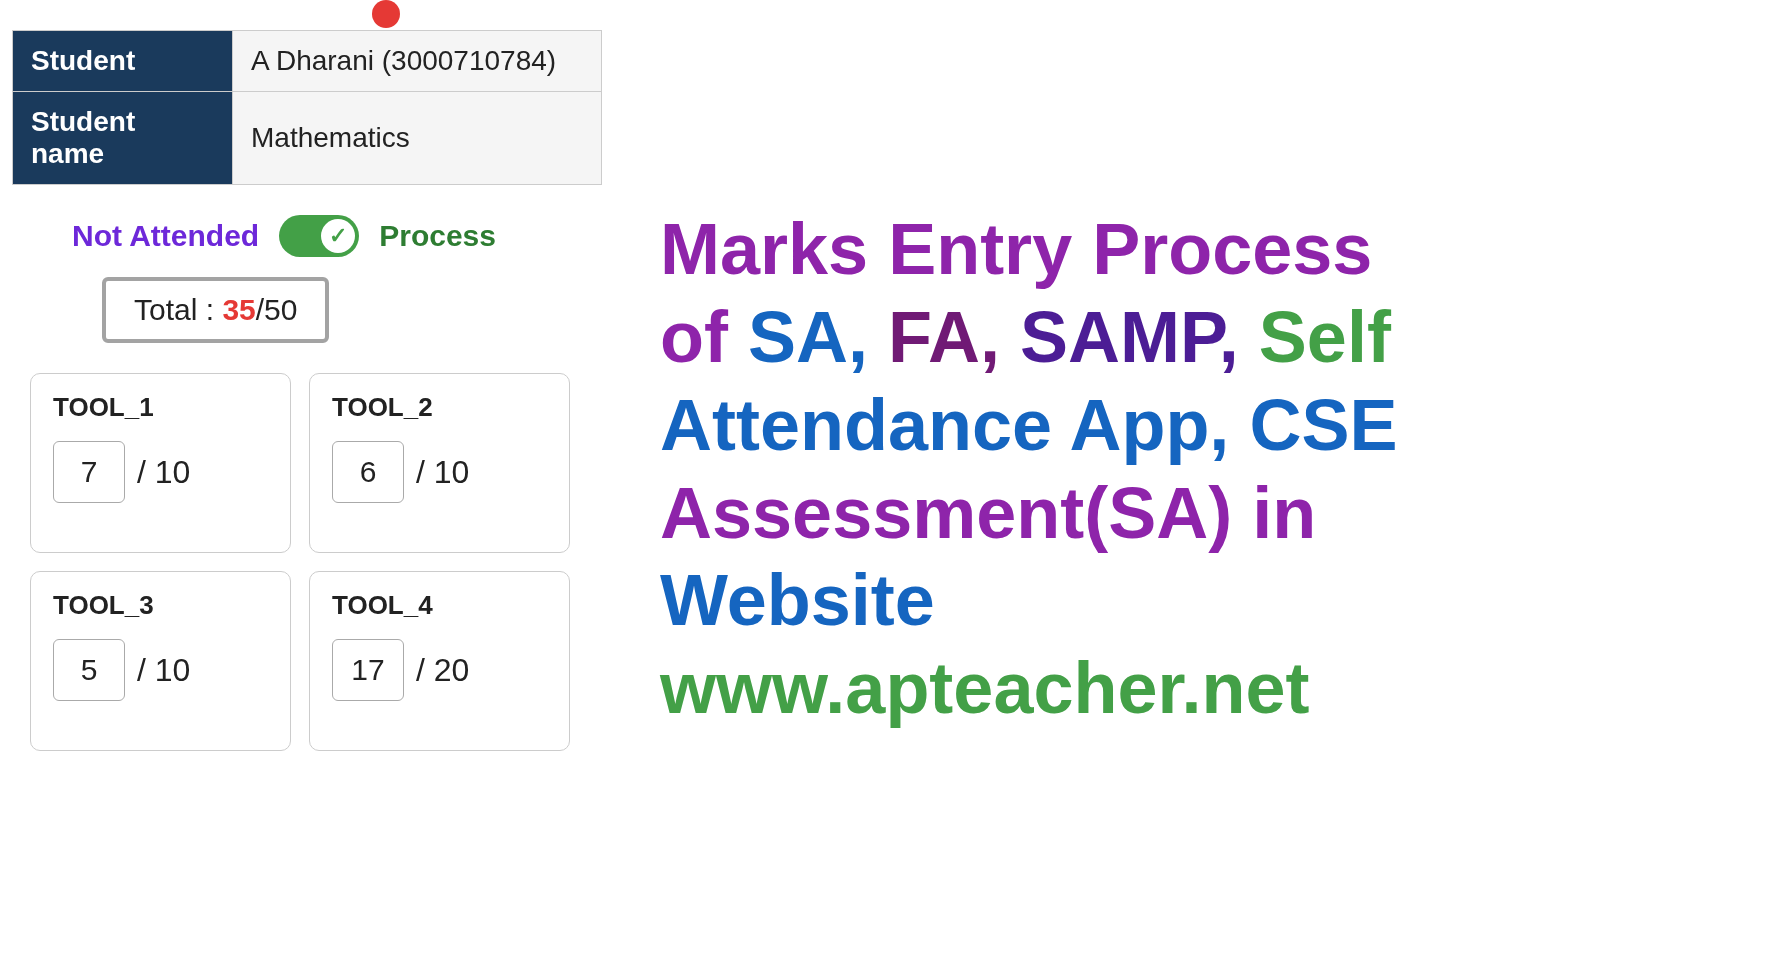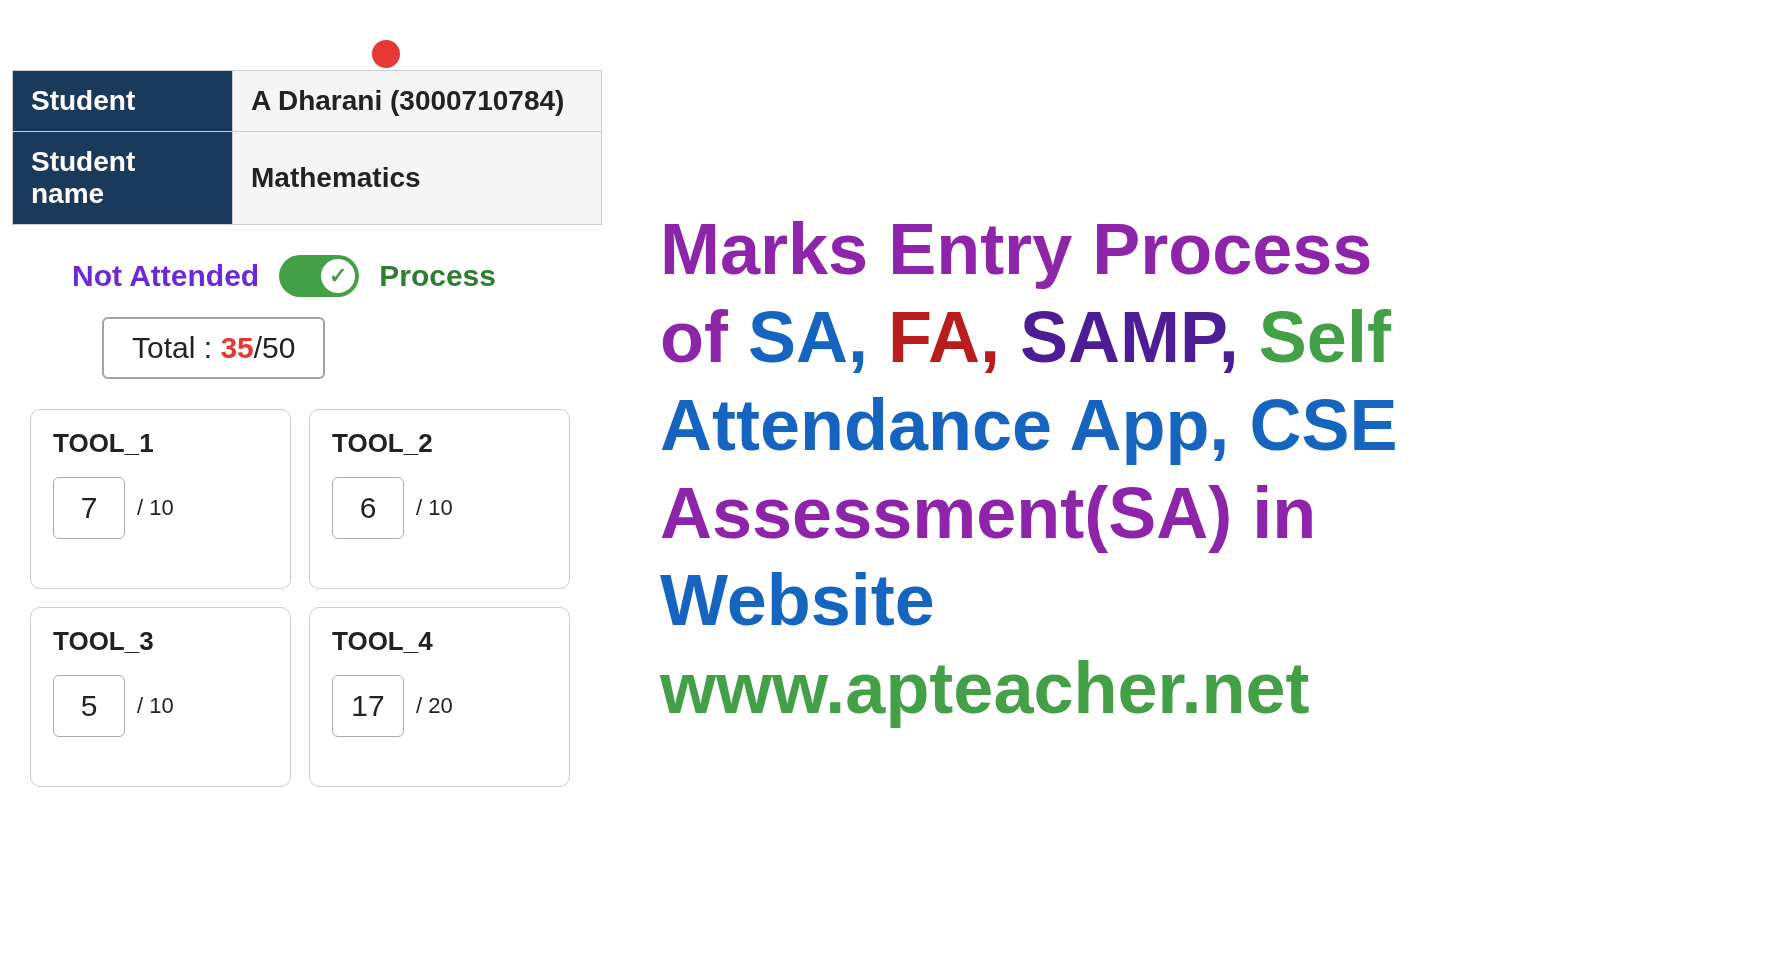--- a/index.html
+++ b/index.html
@@ -11,21 +11,20 @@
       display: flex;
       overflow: hidden;
     }
 
     
     .left-panel {
       width: 600px;
       padding: 12px;
       flex-shrink: 0;
       position: relative;
-      margin-top: 40px;
     }
 
     
     .red-dot {
       position: absolute;
       top: 0;
       right: 200px;
       width: 28px;
       height: 28px;
       background: #e53935;
@@ -35,21 +34,20 @@
     
     .info-table {
       width: 590px;
       border-collapse: collapse;
       margin-top: 18px;
     }
     .info-table td {
       border: 1px solid #cccccc;
       padding: 14px 18px;
       font-size: 28px;
-      font-weight: bold;
     }
     .info-table td.label {
       background: #1a3a5c;
       color: #ffffff;
       font-weight: bold;
       width: 220px;
     }
     .info-table td.value {
       background: #f5f5f5;
       color: #222222;
@@ -99,21 +97,21 @@
       justify-content: center;
     }
     .toggle-check {
       color: #43a047;
       font-size: 22px;
       font-weight: bold;
     }
 
     
     .total-box {
-      border: 2px solid #a3a3a3;
+      border: 4px solid #a3a3a3;
       border-radius: 6px;
       display: inline-block;
       padding: 12px 28px;
       font-size: 30px;
       margin-left: 90px;
       margin-bottom: 30px;
       color: #222222;
     }
     .total-score {
       color: #e53935;
@@ -152,39 +150,39 @@
       width: 72px;
       height: 62px;
       border: 1px solid #aaaaaa;
       border-radius: 6px;
       font-size: 30px;
       text-align: center;
       color: #222222;
       background: #ffffff;
     }
     .tool-max {
-      font-size: 22px;
+      font-size: 32px;
       color: #222222;
     }
 
     
     .right-panel {
       flex: 1;
       padding: 13px 50px 30px 60px;
       display: flex;
       flex-direction: column;
       justify-content: center;
     }
 
     .word-marks { color: #8e24aa; }
     .word-entry { color: #8e24aa; }
     .word-process { color: #8e24aa; }
     .word-of { color: #8e24aa; }
     .word-sa { color: #1565c0; font-weight: 900; }
-    .word-fa { color: #b91c1c; font-weight: 900; }
+    .word-fa { color: #701a75; font-weight: 900; }
     .word-samp { color: #4c1d95; font-weight: 900; text-align: right; }
     .word-self { color: #43a047; font-weight: 900; }
     .word-assessment { color: #8e24aa; }
     .word-in { color: #8e24aa; }
     .word-attendance { color: #1565c0; }
     .word-app { color: #1565c0; }
     .word-cse { color: #1565c0; }
     .word-website { color: #1565c0; margin-top: 12px; }
     .word-url { color: #43a047; }
 

